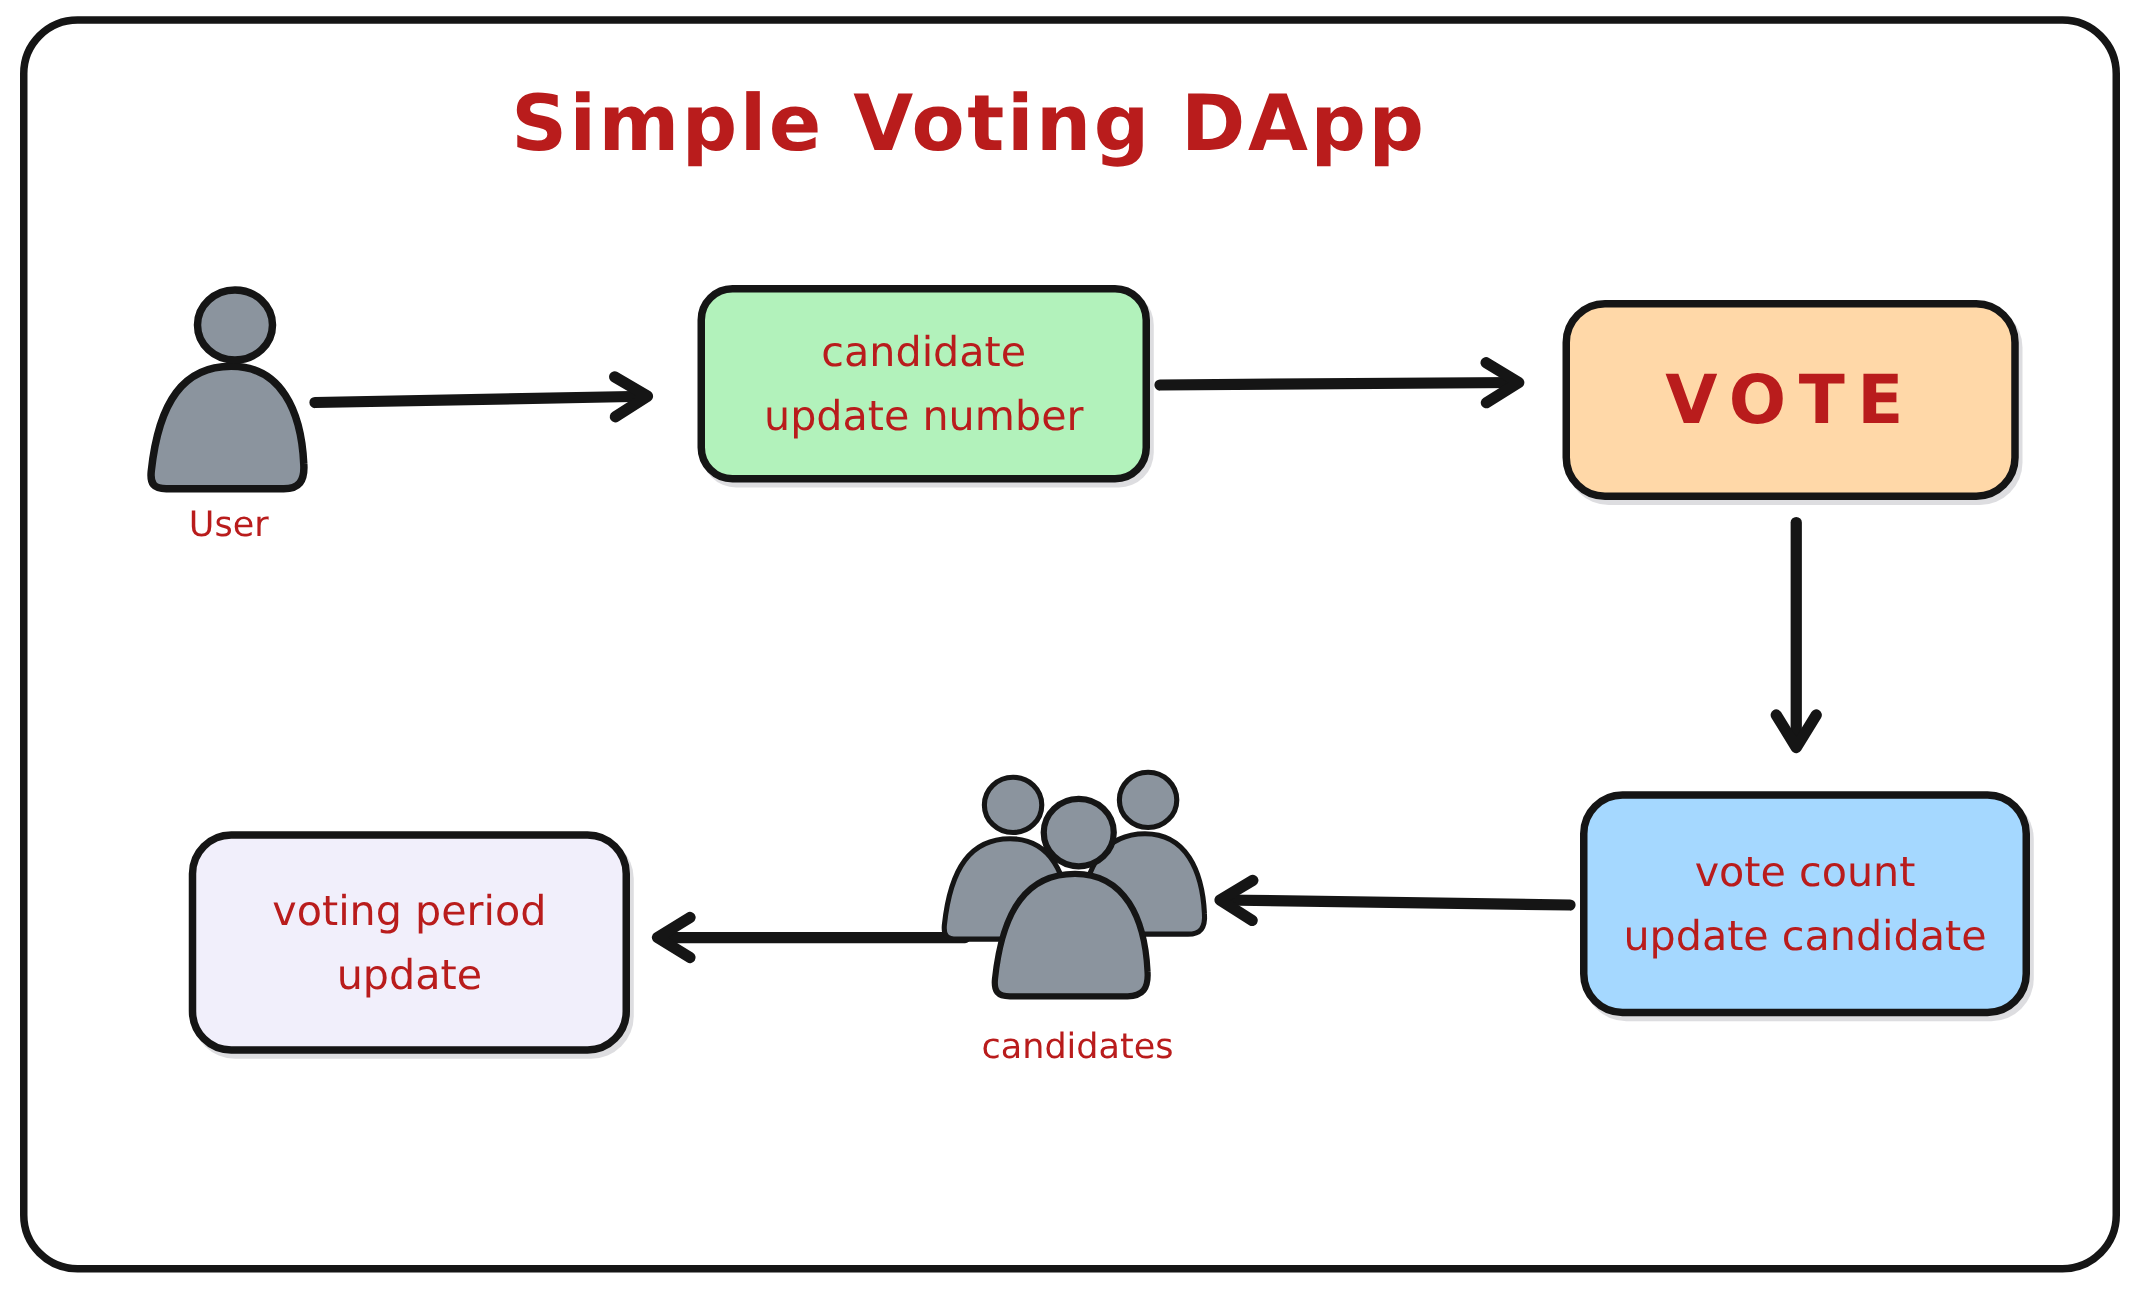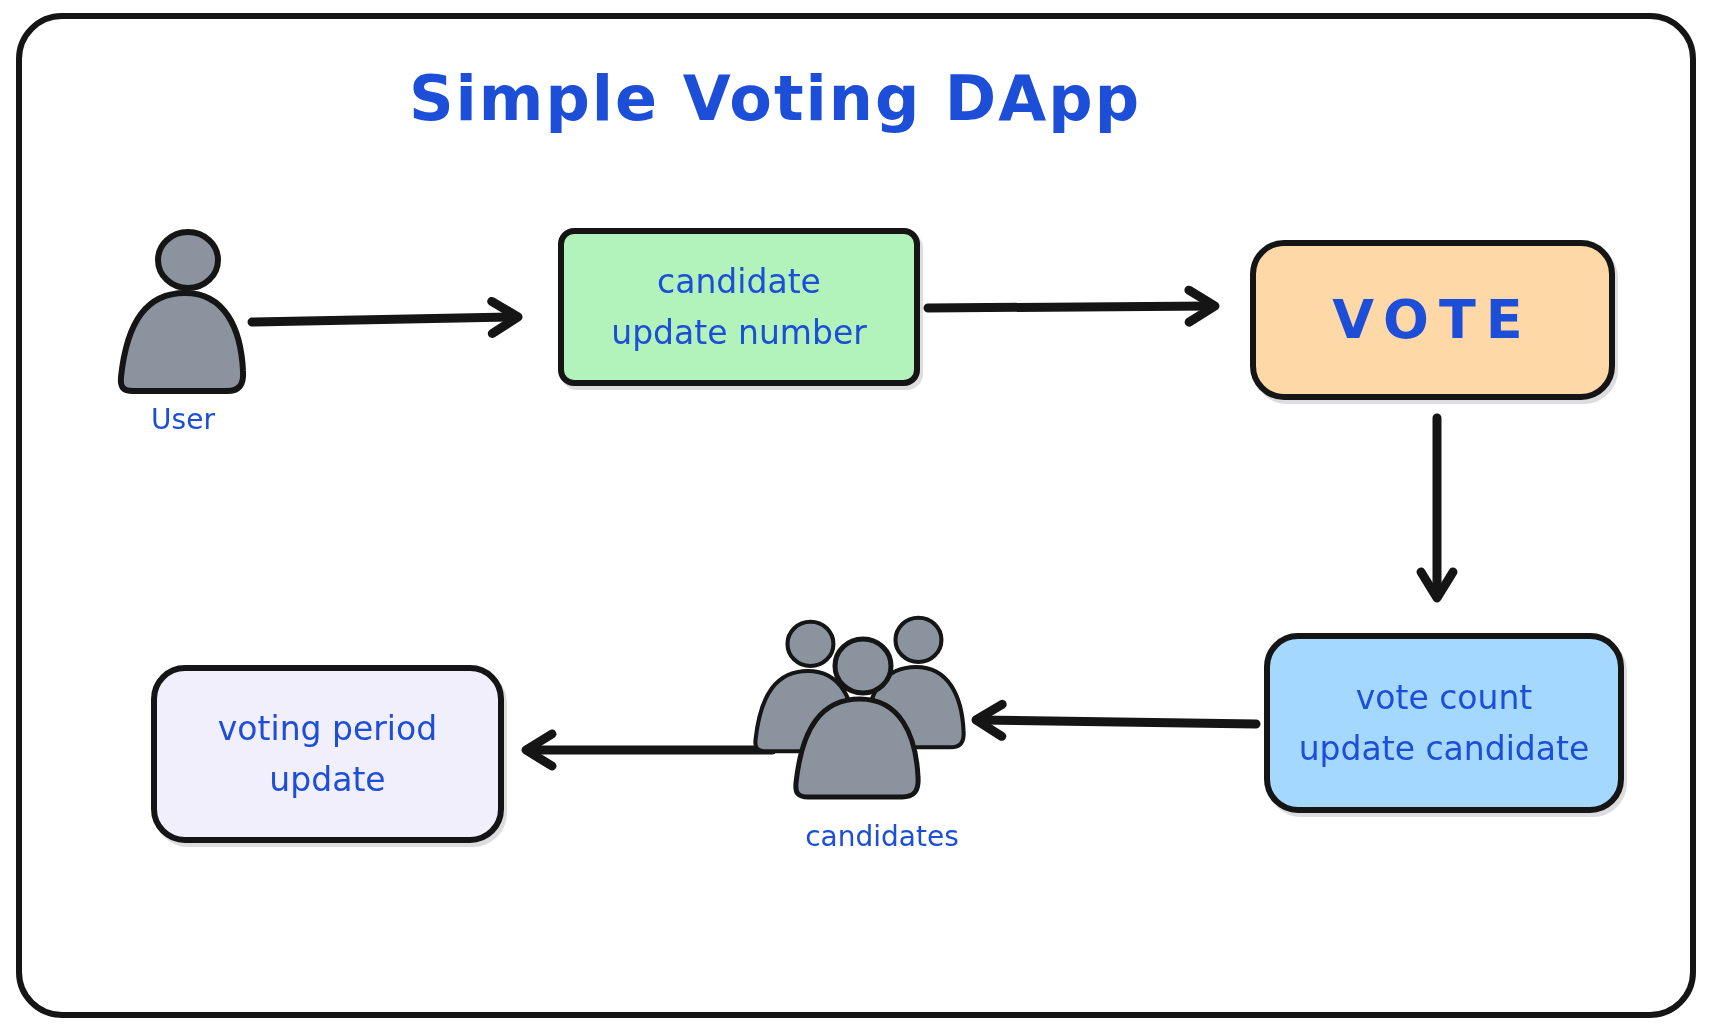--- a/index.html
+++ b/index.html
@@ -1,45 +1,45 @@
 <!DOCTYPE html>
 <html><head>
 <meta charset="utf-8">
 <style>
   html,body{margin:0;padding:0;background:#ffffff;}
   .canvas{
     position:relative;width:1714px;height:1031px;background:#ffffff;overflow:hidden;
-    font-family:"DejaVu Sans", sans-serif;color:#1d4ed8;
+    font-family:"DejaVu Sans", sans-serif;color:#b91c1c;
   }
   .frame{
     position:absolute;left:16px;top:13px;width:1668px;height:993px;
     border:6px solid #151515;border-radius:46px;background:transparent;
   }
   .title{
     position:absolute;left:775px;top:62px;transform:translateX(-50%);
     font-size:62px;font-weight:600;letter-spacing:2px;white-space:nowrap;
   }
   .node{
     position:absolute;border:6px solid #151515;border-radius:34px;
     display:flex;flex-direction:column;align-items:center;justify-content:center;
     box-shadow:3px 4px 0 rgba(120,120,130,.25);
     text-align:center;
   }
   .node .line{font-size:33px;font-weight:500;line-height:1.55;white-space:nowrap;}
-  .node-green{left:558px;top:228px;width:350px;height:146px;border-radius:16px;}
+  .node-green{left:558px;top:228px;width:350px;height:146px;border-radius:28px;}
   .node-orange{left:1250px;top:240px;width:353px;height:148px;}
   .node-orange .line{font-size:54px;font-weight:600;letter-spacing:10px;}
   .node-blue{left:1264px;top:633px;width:348px;height:168px;}
   .node-lavender{left:127px;top:665px;width:341px;height:166px;margin-left:24px;}
   .caption{
     position:absolute;transform:translateX(-50%);
     font-size:28px;font-weight:500;white-space:nowrap;
   }
   .caption-user{left:183px;top:403px;}
-  .caption-candidates{left:862px;top:820px;margin-left:20px;}
+  .caption-candidates{left:862px;top:820px;}
   svg.layer{position:absolute;left:0;top:0;pointer-events:none;}
 </style>
 </head>
 <body>
 
 <div class="canvas">
 
   <div class="frame"></div>
 
   <div class="title">Simple Voting DApp</div>

